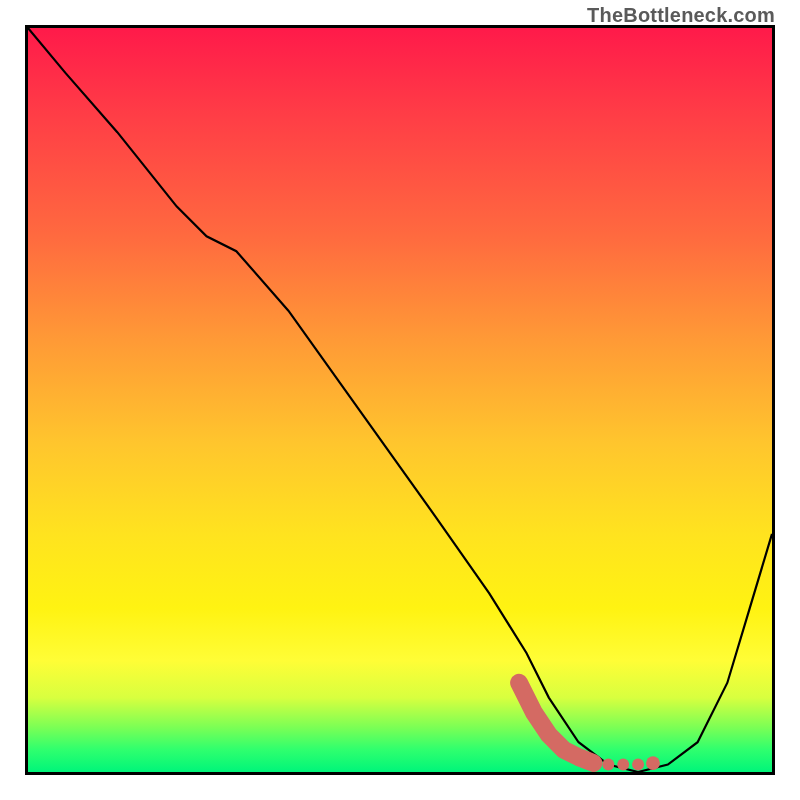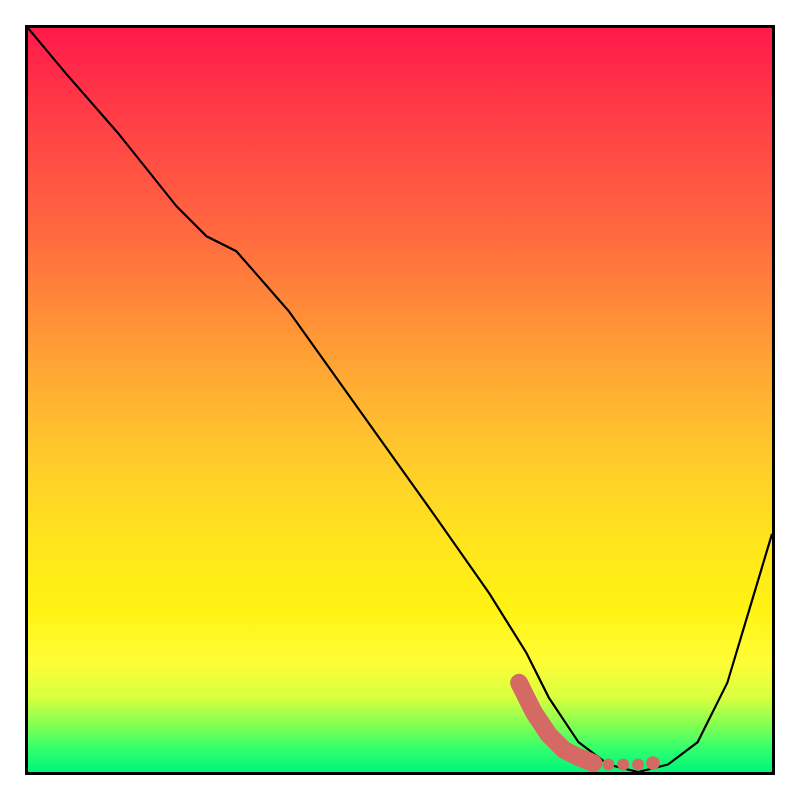--- a/index.html
+++ b/index.html
@@ -59,20 +59,21 @@
     font-weight: 600;
     color: #5a5a5a;
     letter-spacing: 0.2px;
     user-select: none;
   }
 </style>
 </head>
 <body>
 <div class="wrap">
 
+  <div class="watermark">TheBottleneck.com</div>
 
   <div class="plot-frame">
     <div class="gradient"></div>
 
     <svg class="curve" viewBox="0 0 750 750" preserveAspectRatio="none">
 
       <path fill="none" stroke="#000" stroke-width="2.2" d="M0.0 0.0 L37.5 45.0 L90.0 105.0 L150.0 180.0 L180.0 210.0 L210.0 225.0 L262.5 285.0 L337.5 390.0 L412.5 495.0 L465.0 570.0 L502.5 630.0 L525.0 675.0 L555.0 720.0 L585.0 742.5 L615.0 750.0 L645.0 742.5 L675.0 720.0 L705.0 660.0 L727.5 585.0 L750.0 510.0"></path>
 
       <path fill="none" stroke="#d46a63" stroke-width="18" stroke-linecap="round" stroke-linejoin="round" stroke-dasharray="" d="M495.0 660.0 L510.0 690.0 L525.0 712.5 L540.0 727.5 L555.0 735.0 L570.0 741.0"></path>
 

